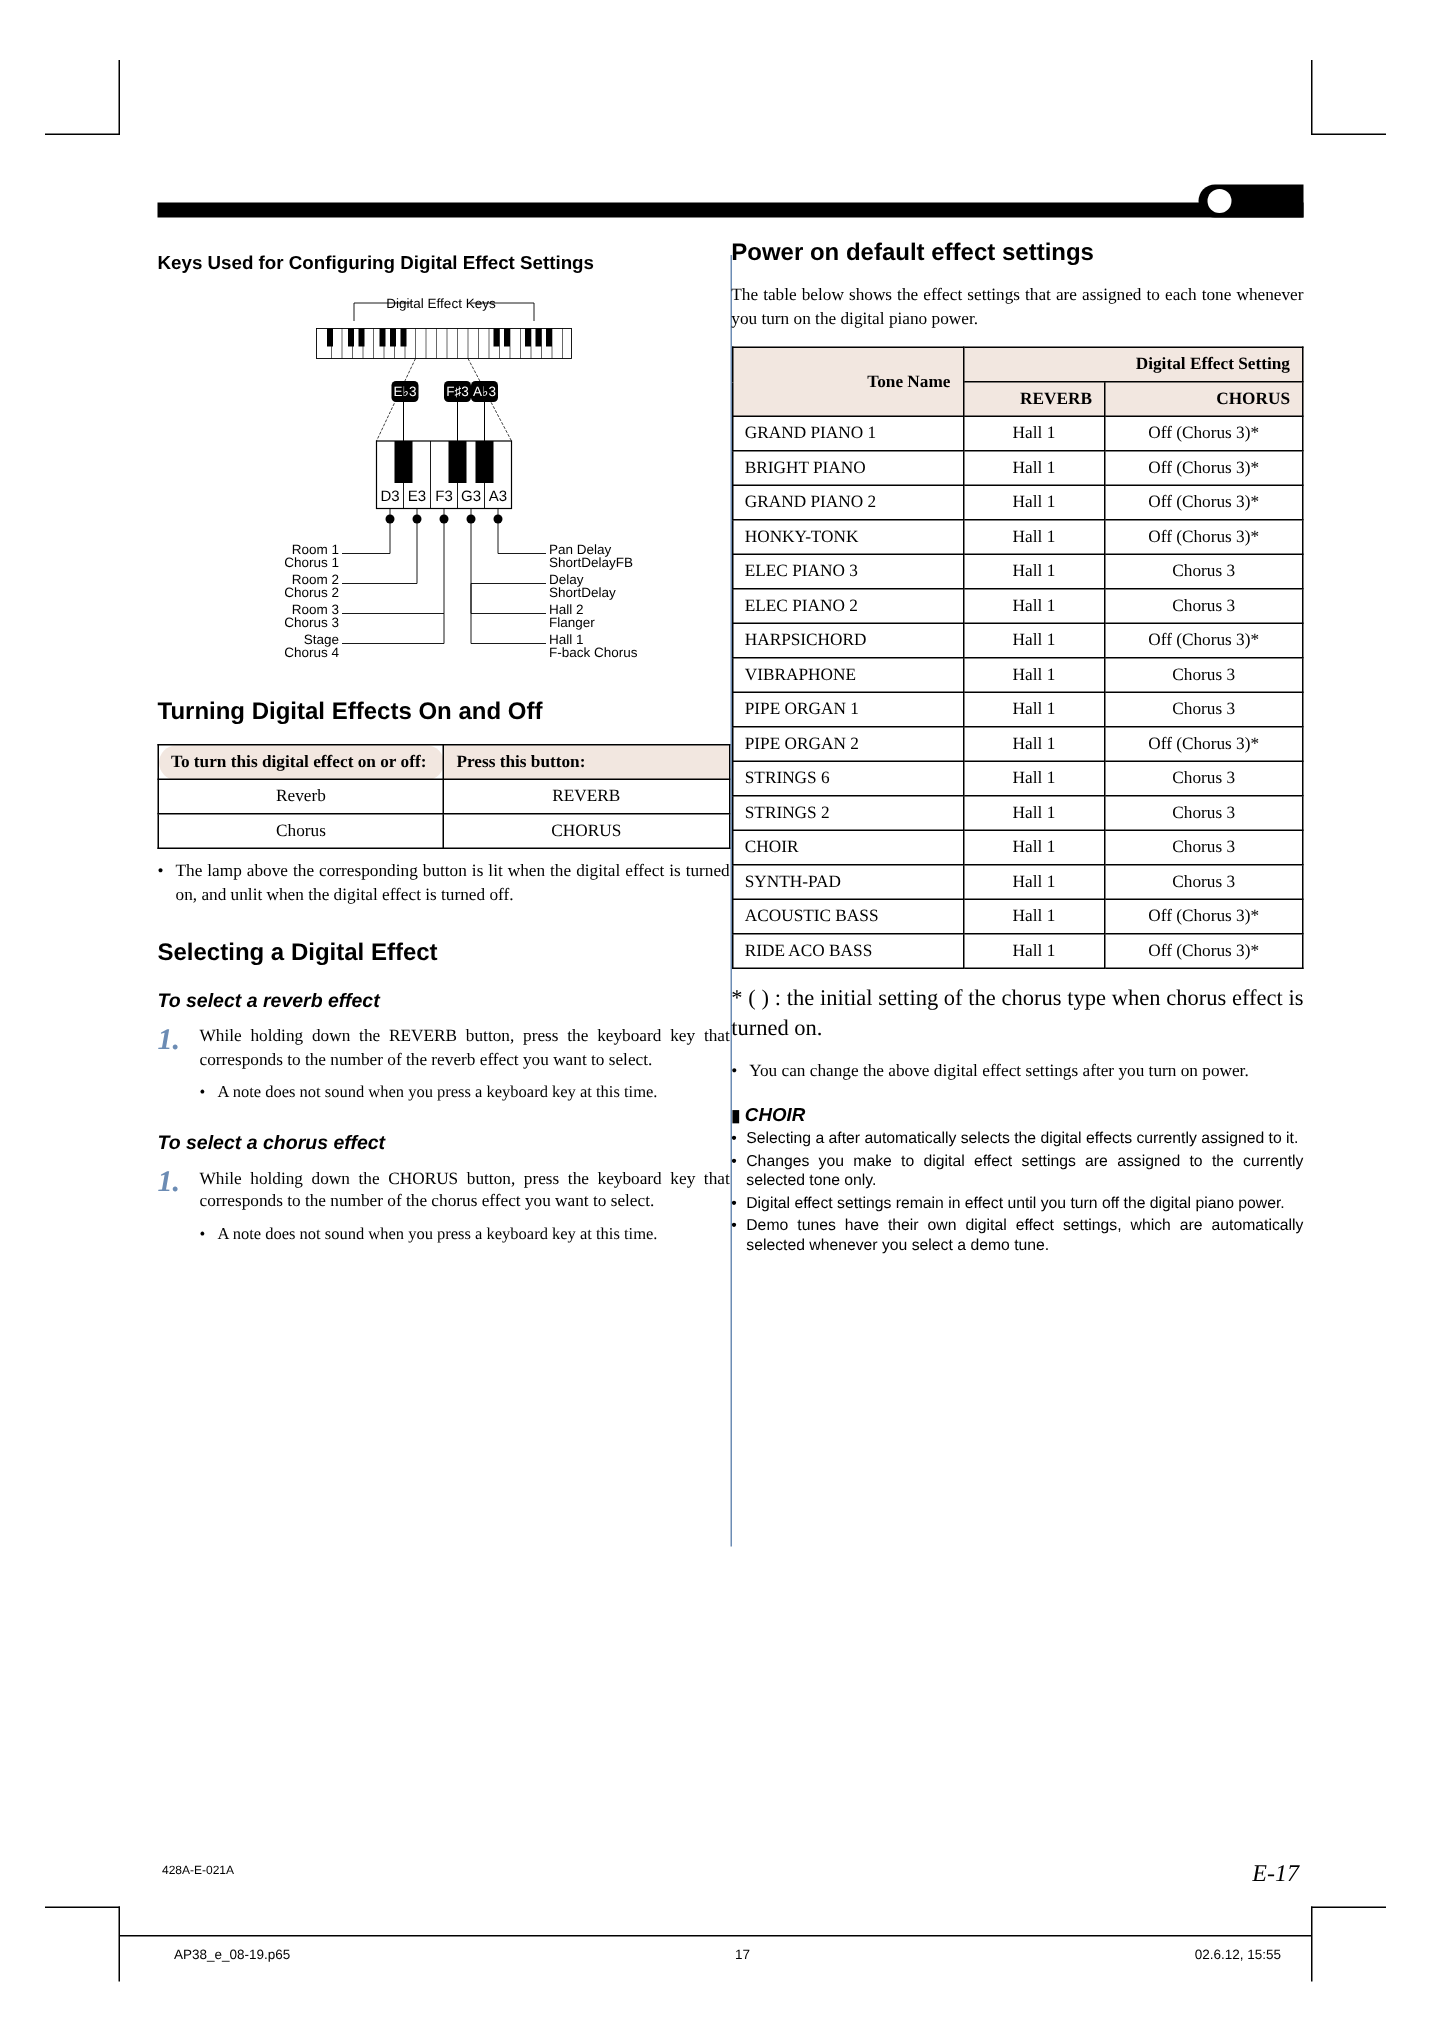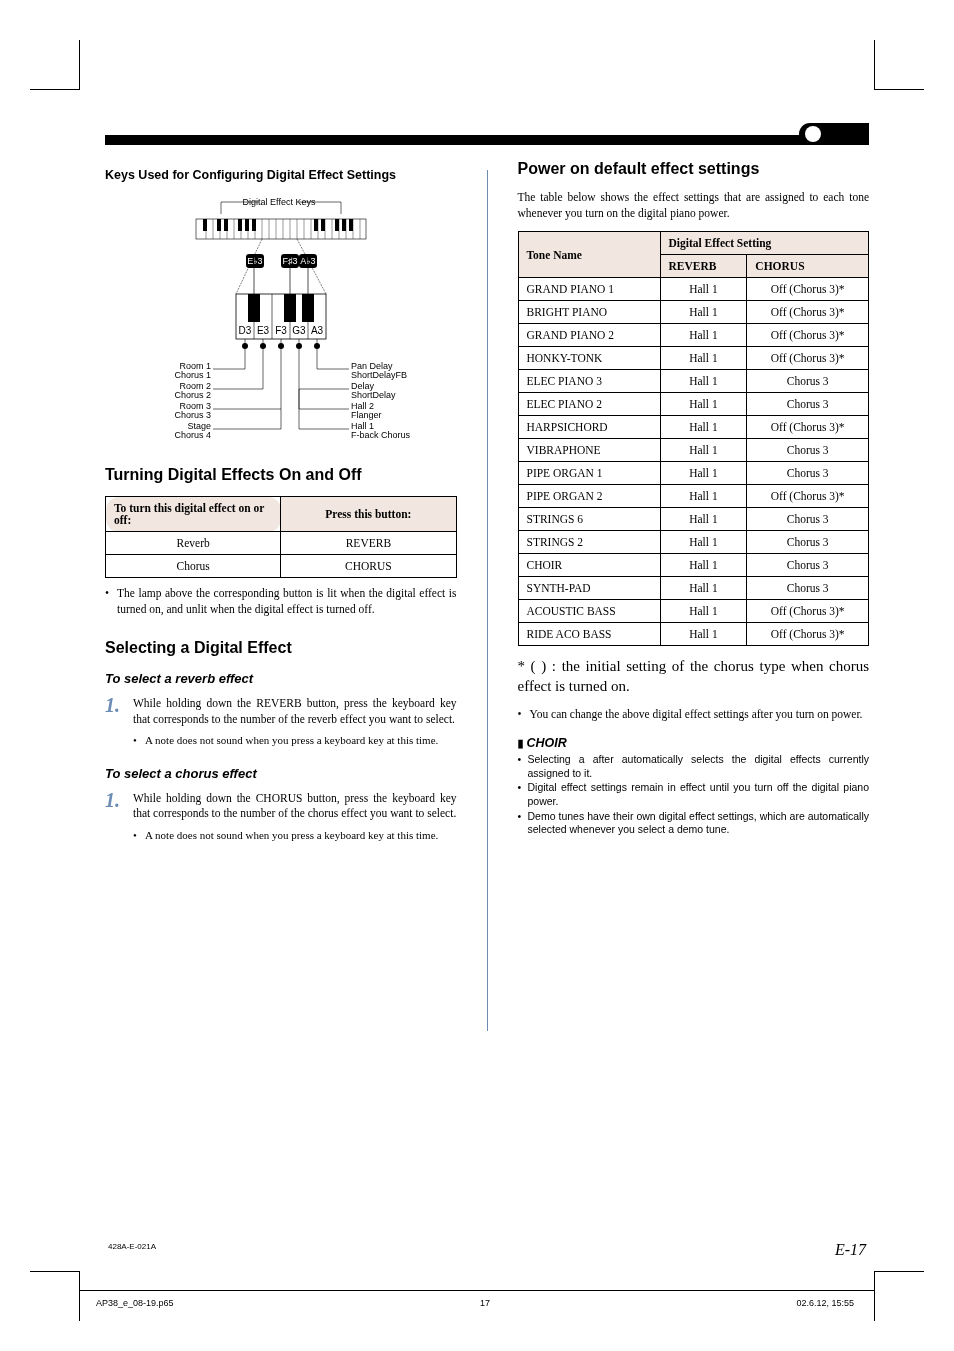--- a/index.html
+++ b/index.html
@@ -45,21 +45,20 @@
     border-radius: 50%;
   }
 
   .page {
     position: absolute;
     top: 160px;
     left: 105px;
     right: 85px;
     bottom: 120px;
     display: flex;
-    gap: 30px;
   }
   .col { flex: 1; }
   .divider {
     width: 1px;
     background: #6c8cb4;
     margin: 10px 0 200px 0;
   }
 
   .sans-bold { font-family: Arial, Helvetica, sans-serif; font-weight: bold; }
   .sans { font-family: Arial, Helvetica, sans-serif; }
@@ -87,21 +86,21 @@
   th, td {
     border: 0.7px solid #000;
     padding: 5px 8px;
     vertical-align: middle;
   }
   .tbl-left th { background: #f2e7e0; font-weight: bold; text-align: left; }
   .tbl-left td { text-align: center; }
   .tbl-left td:first-child { text-align: center; }
   .tbl-left th:first-child { width: 50%; border-radius: 13px; }
 
-  .tbl-right th { background: #f2e7e0; font-weight: bold; text-align: left; }
+  .tbl-right th { background: #f2e7e0; font-weight: bold; text-align: right; }
   .tbl-right td { text-align: center; }
   .tbl-right td:first-child { text-align: left; }
 
   p, li { font-size: 11.5px; line-height: 1.35; }
   .body-text { margin: 10px 0; text-align: justify; }
   ul.bullets { list-style: none; padding-left: 0; margin: 8px 0; }
   ul.bullets > li { position: relative; padding-left: 12px; text-align: justify; margin-bottom: 2px; }
   ul.bullets > li::before { content: "•"; position: absolute; left: 0; }
 
   ol.steps { list-style: none; padding-left: 0; margin: 8px 0 18px; }
@@ -138,21 +137,21 @@
   .footer-line {
     position: absolute;
     bottom: 60px;
     left: 80px;
     right: 80px;
     border-top: 0.5px solid #000;
   }
   .footer-row {
     position: absolute;
     bottom: 43px;
-    left: 96px;
+    left: 116px;
     right: 100px;
     display: flex;
     justify-content: space-between;
     font-size: 9px;
     font-family: Arial, sans-serif;
   }
 </style>
 </head>
 <body>
 
@@ -301,21 +300,21 @@
         <text x="138" y="11" text-anchor="middle" font-size="9">Digital Effect Keys</text>
       </svg>
     </div>
 
     <h3 class="section-title sans-bold">Turning Digital Effects On and Off</h3>
 
     <table class="tbl-left serif">
       <tbody>
           <tr>
         <th>To turn this digital effect on or off:</th>
-        <th style="text-align:center">Press this button:</th>
+        <th style="text-align:left">Press this button:</th>
       </tr>
       <tr>
             <td>Reverb</td>
             <td>REVERB</td>
           </tr>
       <tr>
             <td>Chorus</td>
             <td>CHORUS</td>
           </tr>
     </tbody>
@@ -453,20 +452,21 @@
 
     <p class="body-text serif" style="font-size:15px">* ( ) : the initial setting of the chorus type when chorus effect is turned on.</p>
 
     <ul class="bullets serif">
       <li>You can change the above digital effect settings after you turn on power.</li>
     </ul>
 
     <div class="note-hdr sans">CHOIR</div>
     <ul class="note-list sans" id="notes-list">
         <li>Selecting a after automatically selects the digital effects currently assigned to it.</li>
+        <li>Changes you make to digital effect settings are assigned to the currently selected tone only.</li>
         <li>Digital effect settings remain in effect until you turn off the digital piano power.</li>
         <li>Demo tunes have their own digital effect settings, which are automatically selected whenever you select a demo tune.</li>
       </ul>
   </div>
 </div>
 
 <div class="foot-code">428A-E-021A</div>
 <div class="page-num">E-17</div>
 <div class="footer-line"></div>
 <div class="footer-row">

